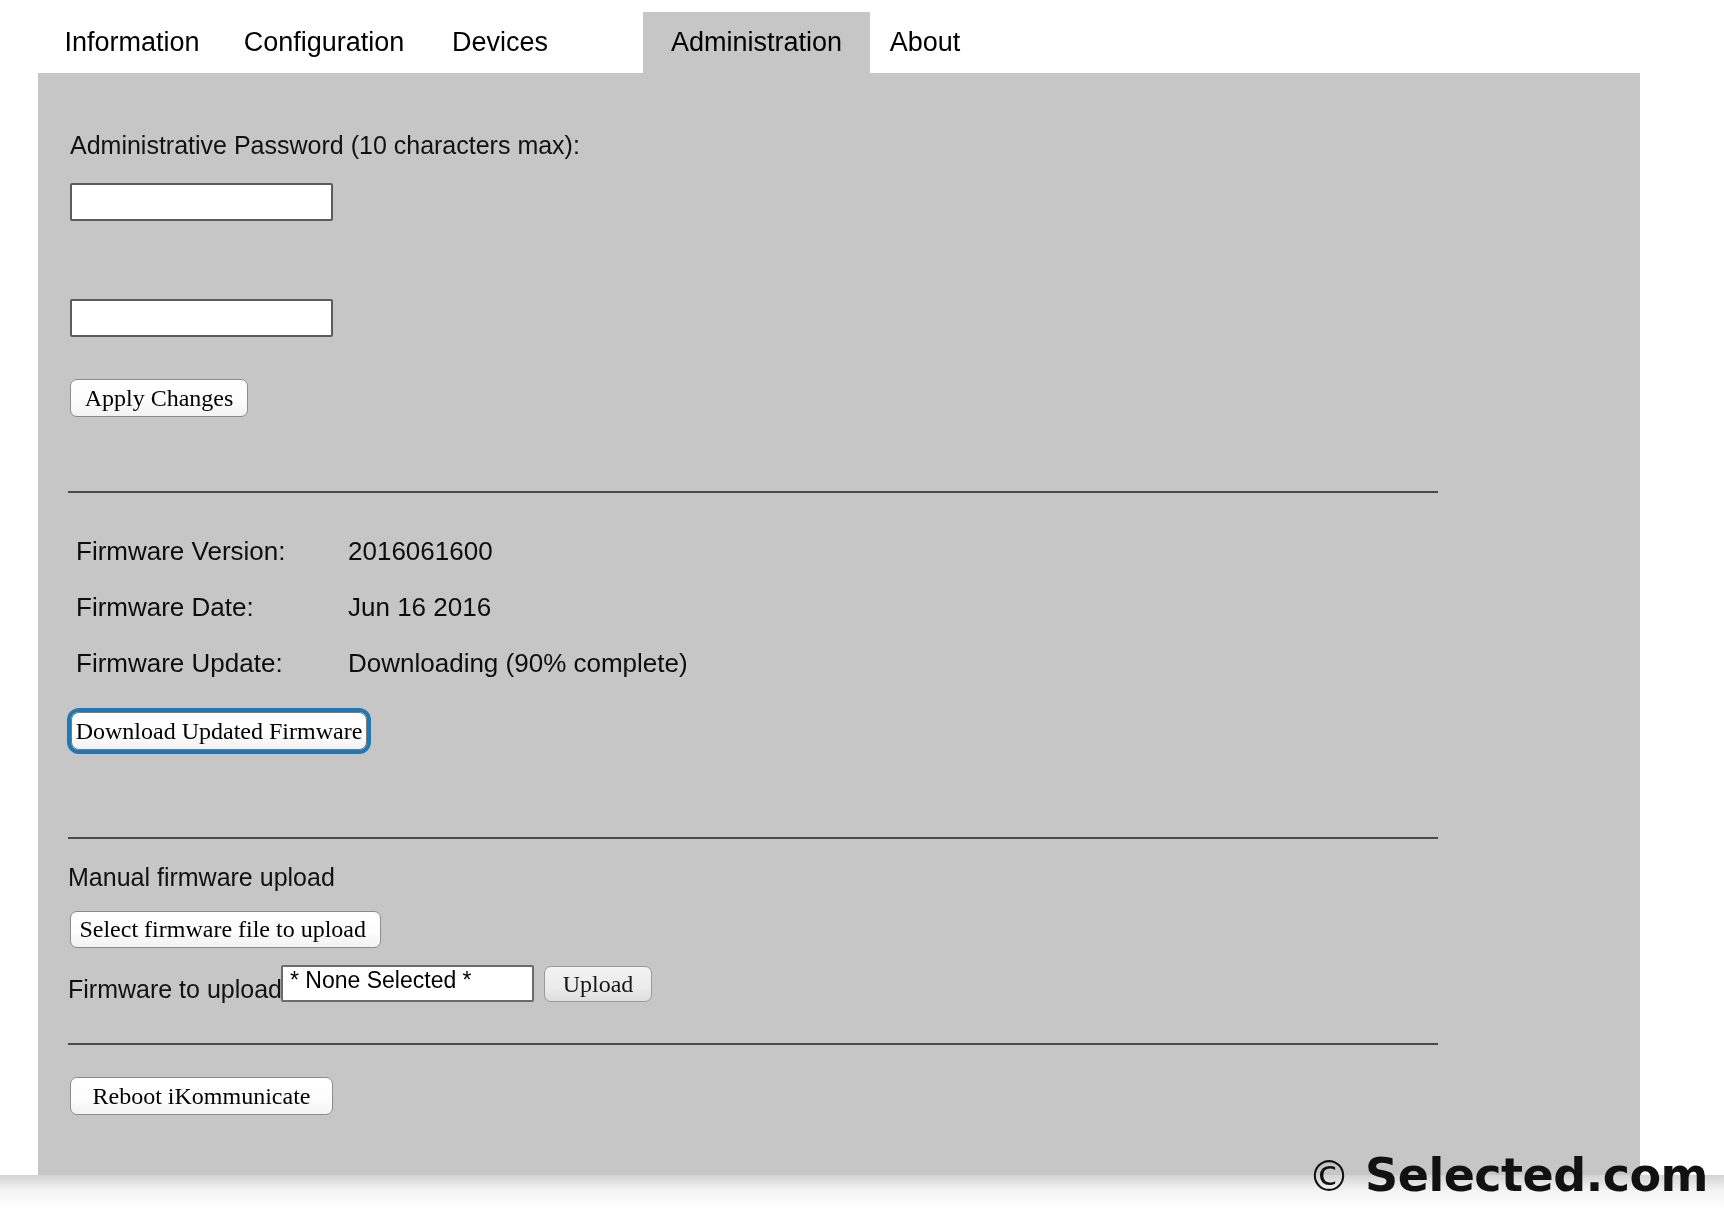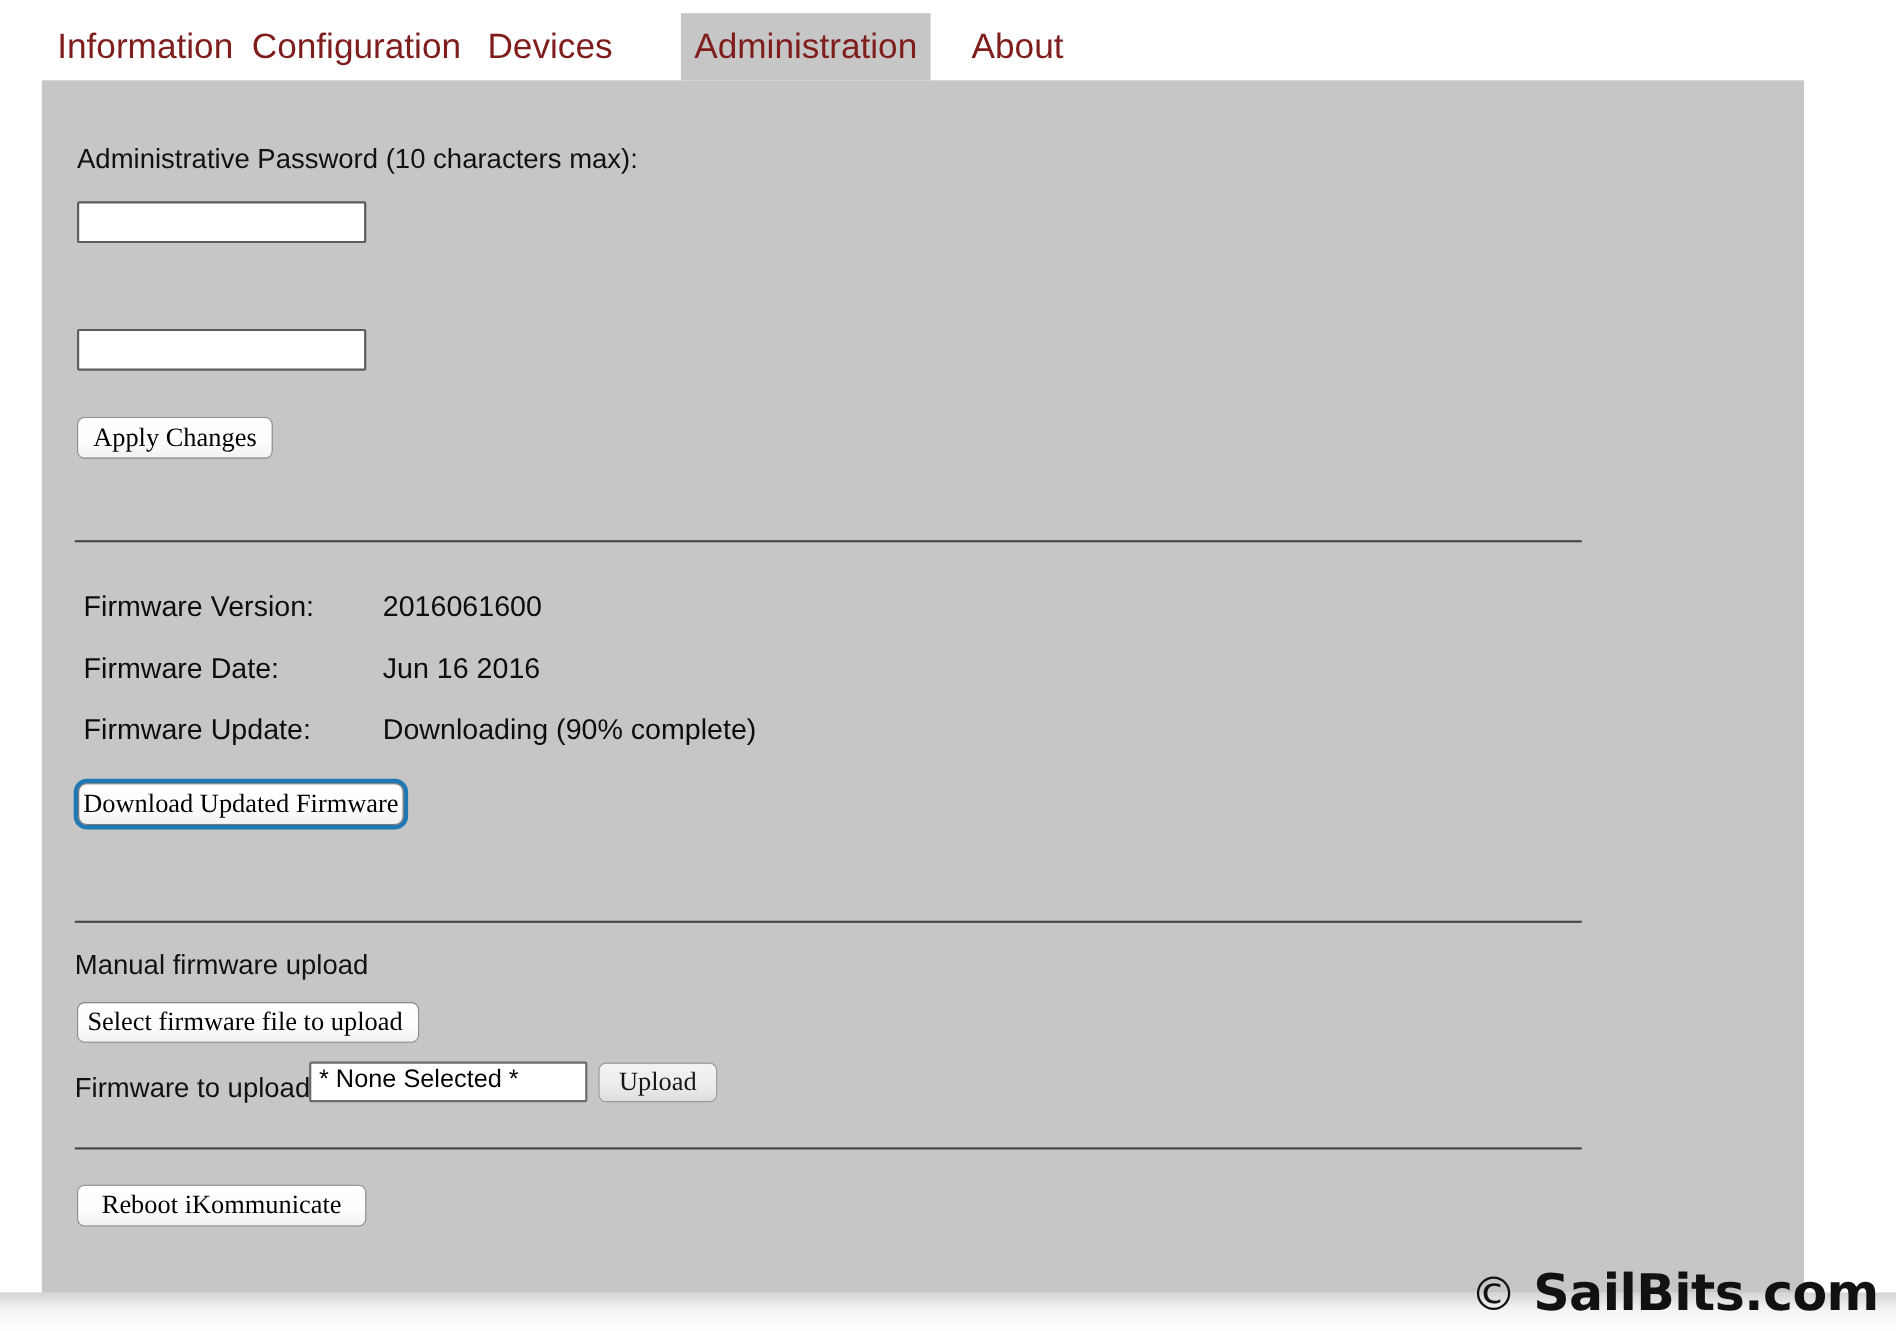--- a/index.html
+++ b/index.html
@@ -27,30 +27,31 @@
     background: #ffffff;
   }
   .tab {
     position: absolute;
     top: 12px;
     height: 61px;
     box-sizing: border-box;
     display: flex;
     align-items: center;
     justify-content: center;
-    font-size: 32px;
-    color: #7f1d1d;
+    font-size: 27px;
+    color: #000000;
     background: transparent;
     white-space: nowrap;
     cursor: pointer;
     user-select: none;
     padding: 0 22px;
   }
   .tab.active {
     background: #c6c6c6;
+    margin-left: 24px;
   }
 
   
   #panel {
     position: absolute;
     left: 38px;
     top: 73px;
     width: 1602px;
     height: 1102px;
     background: #c6c6c6;
@@ -221,14 +222,14 @@
   <div class="btn" style="left:32px; top:1004px; width:263px; height:38px;">
     <span>Reboot iKommunicate</span>
   </div>
 
 </div>
 
 <div id="panel-shadow"></div>
 
 <div id="footer">
   <span class="copy">©</span>
-  <span>SailBits.com</span>
+  <span>Selected.com</span>
 </div>
 
 </body></html>

